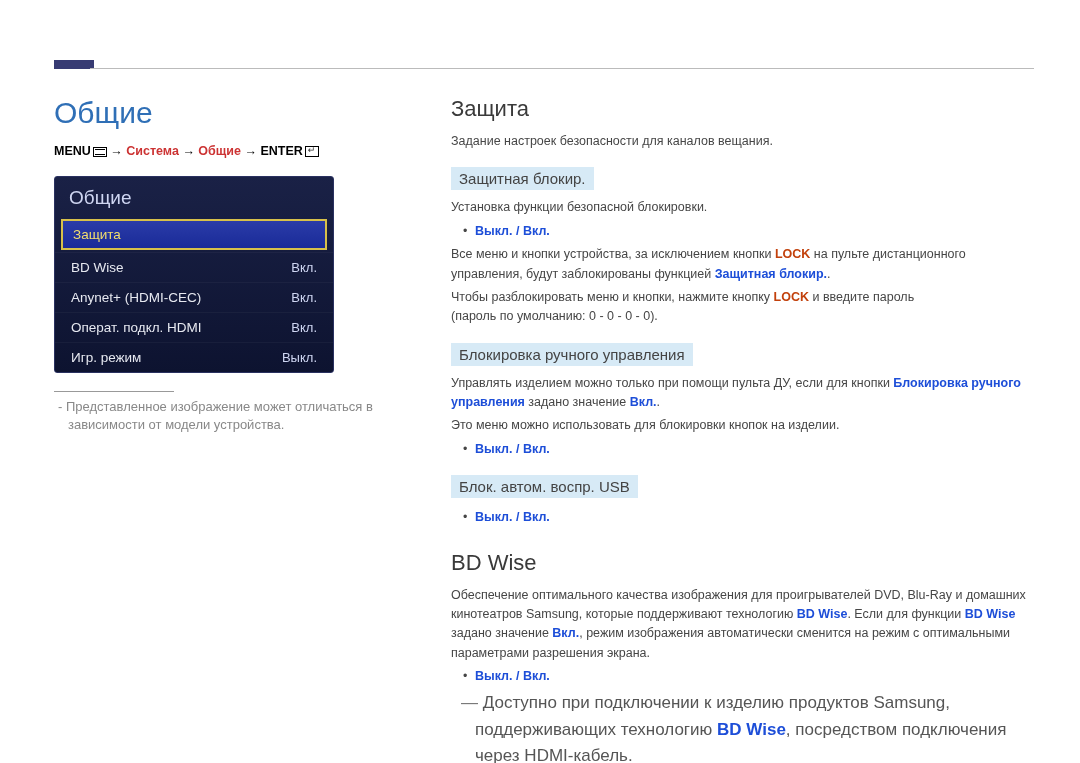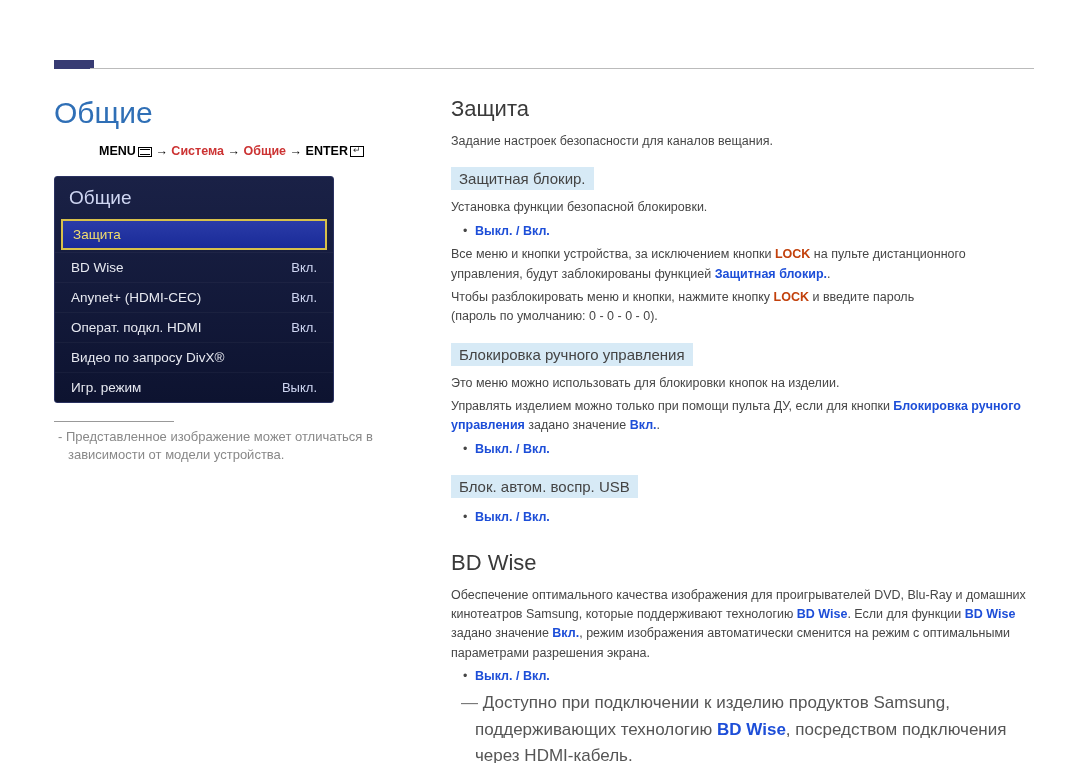--- a/index.html
+++ b/index.html
@@ -44,21 +44,20 @@
   }
   .page-title {
     font-size: 30px;
     color: #2f6fb6;
     font-weight: 400;
     margin-bottom: 14px;
   }
   .breadcrumb {
     font-size: 12.5px;
     margin-bottom: 18px;
-    text-align: center;
   }
   .breadcrumb .bold { font-weight: bold; color:#000; }
   .breadcrumb .red { color: #c33; font-weight: bold; }
   .breadcrumb .arrow { color:#000; }
   .menu-icon {
     display: inline-block;
     width: 14px; height: 10px;
     position: relative;
     vertical-align: middle;
     margin-left: 2px;
@@ -216,24 +215,20 @@
         </div>
         <div class="osd-item">
           <span>Anynet+ (HDMI-CEC)</span>
           <span class="val">Вкл.</span>
         </div>
         <div class="osd-item">
           <span>Операт. подкл. HDMI</span>
           <span class="val">Вкл.</span>
         </div>
         <div class="osd-item">
-          <span>Видео по запросу DivX®</span>
-          <span class="val"></span>
-        </div>
-        <div class="osd-item">
           <span>Игр. режим</span>
           <span class="val">Выкл.</span>
         </div>
       </div>
 
       <div class="note-rule"></div>
       <div class="footnote">Представленное изображение может отличаться в зависимости от модели устройства.</div>
     </div>
 
     <div class="right-col">
@@ -245,24 +240,24 @@
       <div class="bullet"><span class="red-strong">Выкл. / Вкл.</span></div>
       <p class="body-text">
         <span>Все меню и кнопки устройства, за исключением кнопки </span><span class="black-strong">LOCK</span><span> на пульте дистанционного управления, будут заблокированы функцией </span><span class="red-strong">Защитная блокир.</span><span>.</span>
       </p>
       <p class="body-text">
         <span>Чтобы разблокировать меню и кнопки, нажмите кнопку </span><span class="black-strong">LOCK</span><span> и введите пароль</span><br>
         <span>(пароль по умолчанию: 0 - 0 - 0 - 0).</span>
       </p>
 
       <h3>Блокировка ручного управления</h3>
+      <p class="body-text">
+        <span>Управлять изделием можно только при помощи пульта ДУ, если для кнопки </span><span class="red-strong">Блокировка ручного управления</span><span> задано значение </span><span class="red-strong">Вкл.</span><span>.</span>
+      </p>
       <p class="body-text">Это меню можно использовать для блокировки кнопок на изделии.</p>
-      <p class="body-text">
-        <span>Управлять изделием можно только при помощи пульта ДУ, если для кнопки </span><span class="red-strong">Блокировка ручного управления</span><span> задано значение </span><span class="red-strong">Вкл.</span><span>.</span>
-      </p>
       <div class="bullet"><span class="red-strong">Выкл. / Вкл.</span></div>
 
       <h3>Блок. автом. воспр. USB</h3>
       <div class="bullet"><span class="red-strong">Выкл. / Вкл.</span></div>
 
       <h2 class="section-gap">BD Wise</h2>
       <p class="body-text">
         <span>Обеспечение оптимального качества изображения для проигрывателей DVD, Blu-Ray и домашних кинотеатров Samsung, которые поддерживают технологию </span><span class="red-strong">BD Wise</span><span>. Если для функции </span><span class="red-strong">BD Wise</span><span> задано значение </span><span class="red-strong">Вкл.</span><span>, режим изображения автоматически сменится на режим с оптимальными параметрами разрешения экрана.</span>
       </p>
       <div class="bullet"><span class="red-strong">Выкл. / Вкл.</span></div>

